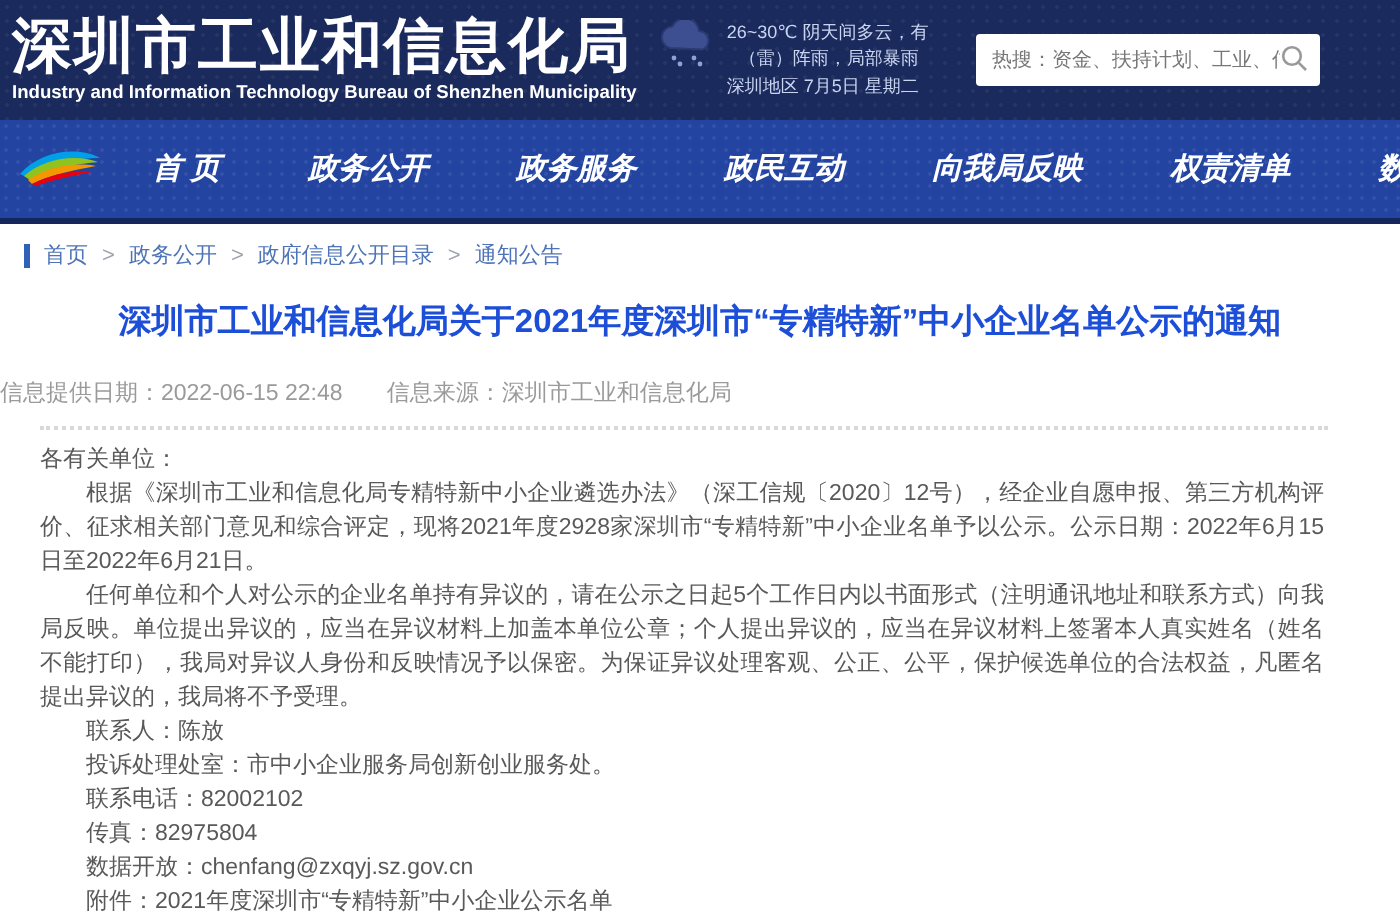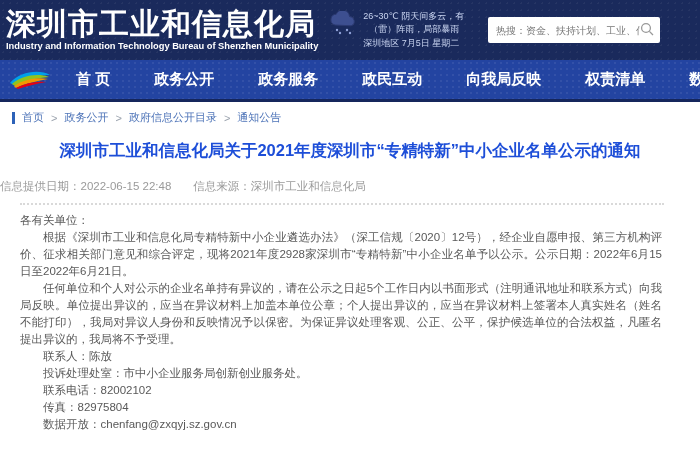--- a/index.html
+++ b/index.html
@@ -68,28 +68,29 @@
     font-size: 10px;
     color: #666;
     font-family: "Liberation Sans", "DejaVu Sans", sans-serif;
     background: transparent;
   }
   .searchbox input::placeholder { color: #777; opacity: 1; }
   .search-btn { flex: 0 0 auto; background: none; border: none; cursor: pointer; display: flex; align-items: center; }
 
   
   .nav {
-    height: 42px;
+    height: 52px;
     background: #2344a1;
     background-image: radial-gradient(rgba(255,255,255,0.07) 1px, transparent 1px);
     background-size: 6px 6px;
     border-bottom: 3px solid #15265c;
     display: flex;
     align-items: center;
     padding: 0 10px 0 6px;
+    font-style: italic;
   }
   .nav-logo { flex: 0 0 auto; margin-right: 22px; cursor: pointer; }
   .nav-items { display: flex; align-items: center; gap: 44px; }
   .nav-item {
     color: #ffffff;
     font-size: 15px;
     font-weight: bold;
     text-decoration: none;
     white-space: nowrap;
     cursor: pointer;
@@ -224,17 +225,18 @@
 
     <div class="article-body">
       <p>各有关单位：</p>
       <p class="indent">根据《深圳市工业和信息化局专精特新中小企业遴选办法》（深工信规〔2020〕12号），经企业自愿申报、第三方机构评价、征求相关部门意见和综合评定，现将2021年度2928家深圳市“专精特新”中小企业名单予以公示。公示日期：2022年6月15日至2022年6月21日。</p>
       <p class="indent">任何单位和个人对公示的企业名单持有异议的，请在公示之日起5个工作日内以书面形式（注明通讯地址和联系方式）向我局反映。单位提出异议的，应当在异议材料上加盖本单位公章；个人提出异议的，应当在异议材料上签署本人真实姓名（姓名不能打印），我局对异议人身份和反映情况予以保密。为保证异议处理客观、公正、公平，保护候选单位的合法权益，凡匿名提出异议的，我局将不予受理。</p>
       <div class="contact-line">联系人：陈放</div>
       <div class="contact-line">投诉处理处室：市中小企业服务局创新创业服务处。</div>
       <div class="contact-line">联系电话：82002102</div>
       <div class="contact-line">传真：82975804</div>
       <div class="contact-line">数据开放：chenfang@zxqyj.sz.gov.cn</div>
+      <div class="attachment-line">附件：2021年度深圳市“专精特新”中小企业公示名单</div>
     </div>
 
   </div>
 
 </div>
 
 </body></html>

